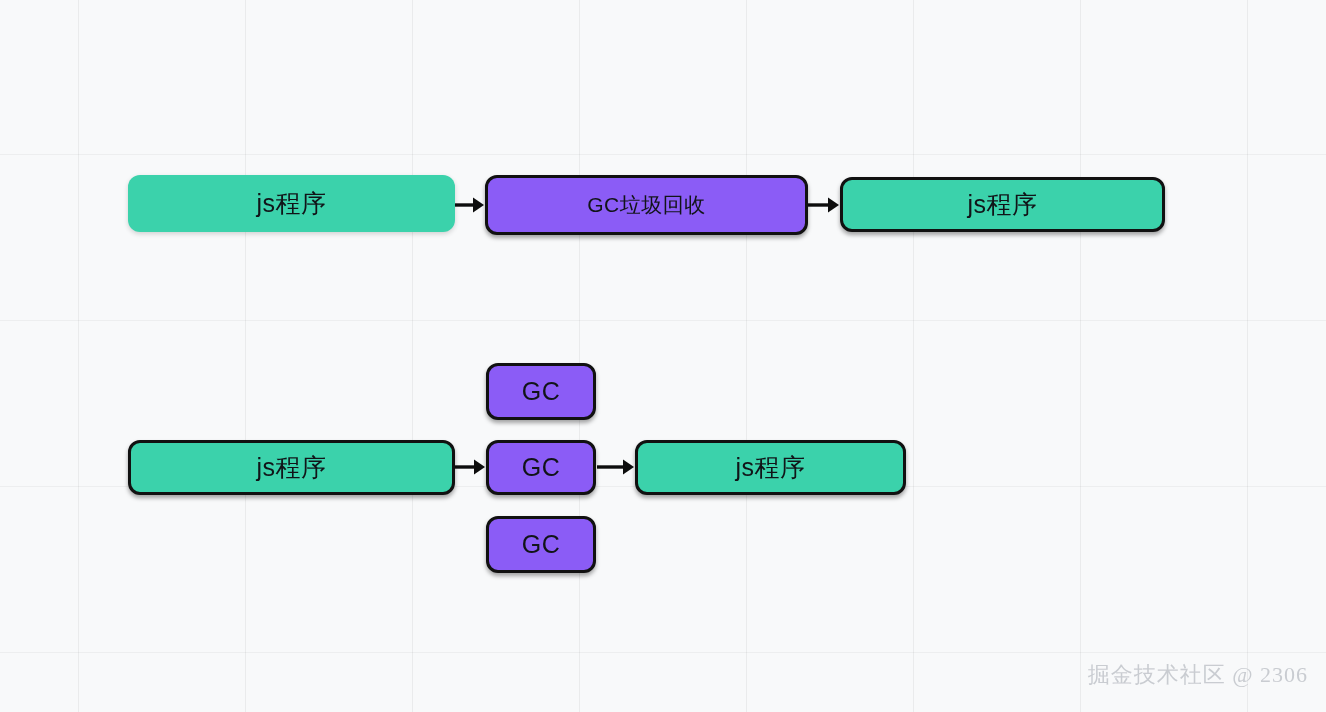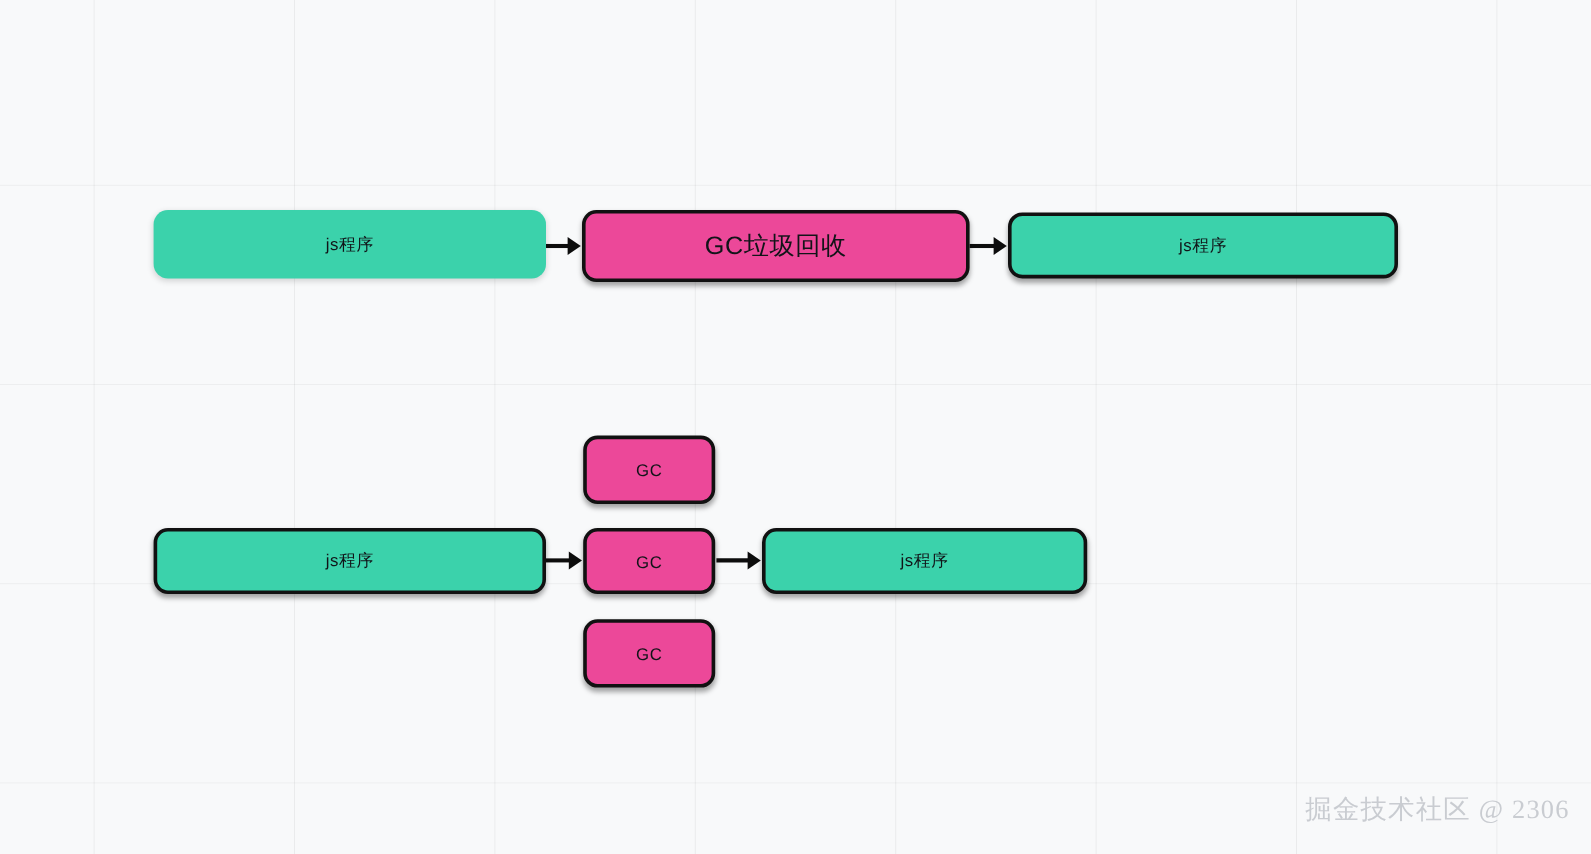--- a/index.html
+++ b/index.html
@@ -37,33 +37,33 @@
     border-radius: 12px;
     color: #111418;
     letter-spacing: 0.5px;
     user-select: none;
   }
   .node .label { pointer-events: none; }
   .green {
     background: #3bd2ab;
   }
   .orange {
-    background: #ec4899;
+    background: #8b5cf6;
     text-align: center;
   }
   .bordered {
     border: 3.5px solid #111111;
     box-shadow: 0 3px 4px rgba(0,0,0,0.35);
   }
   .noborder {
     border: none;
     box-shadow: 0 2px 5px rgba(0,0,0,0.16);
   }
   .fs-lg { font-size: 21px; }
-  .fs-md { font-size: 14px; }
+  .fs-md { font-size: 25px; }
 
   
   .arrow {
     position: absolute;
     overflow: visible;
   }
   .arrow line {
     stroke: #0d0d0d;
     stroke-width: 3.4;
   }

